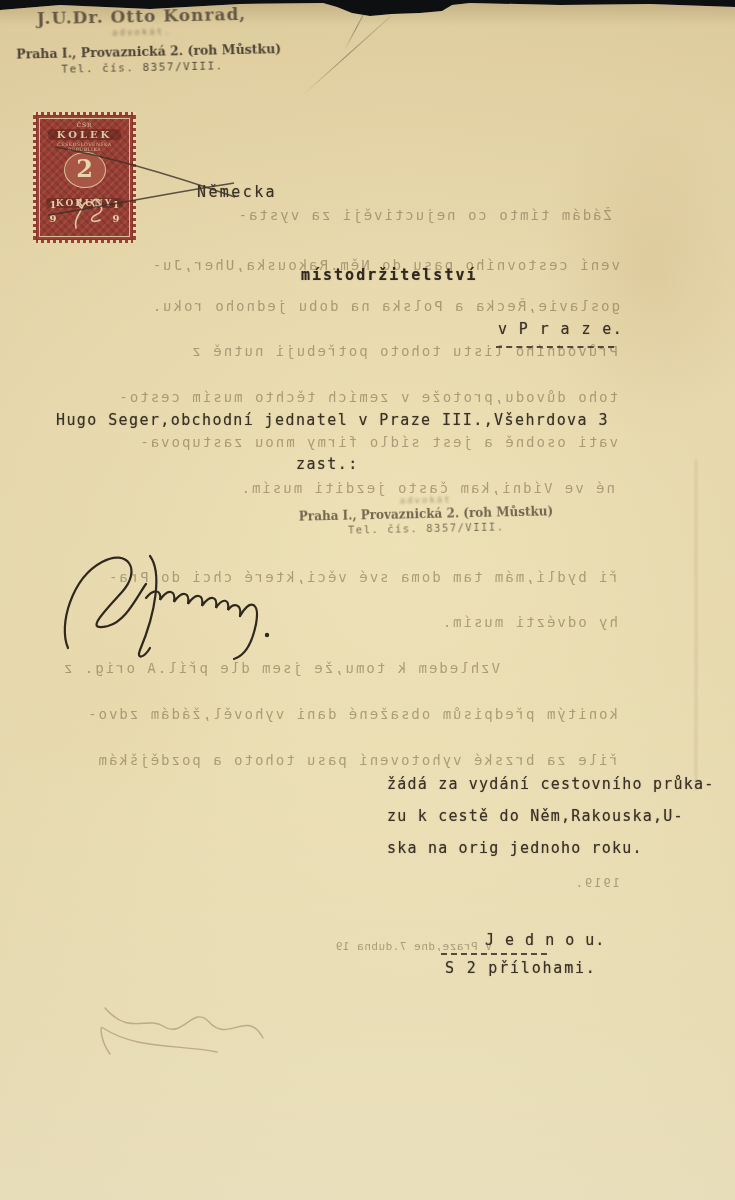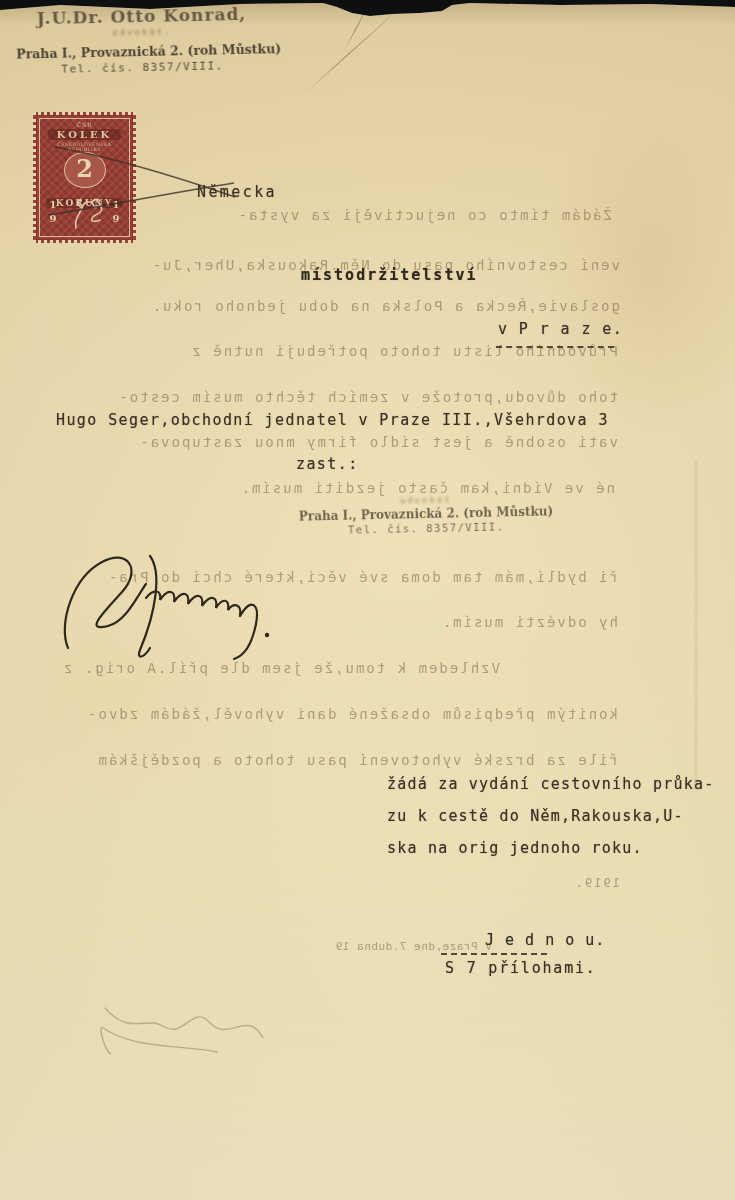--- a/index.html
+++ b/index.html
@@ -202,21 +202,21 @@
     </svg>
 
     <div id="petition" class="typed">
       <div>žádá za vydání cestovního průka-</div>
       <div>zu k cestě do Něm,Rakouska,U-</div>
       <div>ska na orig jednoho roku.</div>
     </div>
 
     <div id="enclosure-h" class="typed">J e d n o u.</div>
     <div id="enclosure-ul" class="dashed-ul"></div>
-    <div id="enclosure-n" class="typed">S 7 přílohami.</div>
+    <div id="enclosure-n" class="typed">S 2 přílohami.</div>
 
     <svg class="inkart" style="left:90px;top:990px;" width="185" height="72">
       <g transform="scale(-1,1) translate(-185,0)" fill="none" stroke="rgba(146,124,86,.5)" stroke-width="1.4" stroke-linecap="round">
         <path d="M 12 48 C 28 18, 46 54, 66 32 C 82 14, 92 50, 112 36 C 128 26, 146 46, 170 18"></path>
         <path d="M 58 62 C 98 54, 138 60, 172 38 C 176 34, 174 52, 165 64"></path>
       </g>
     </svg>
 
   </div>
 </div>

